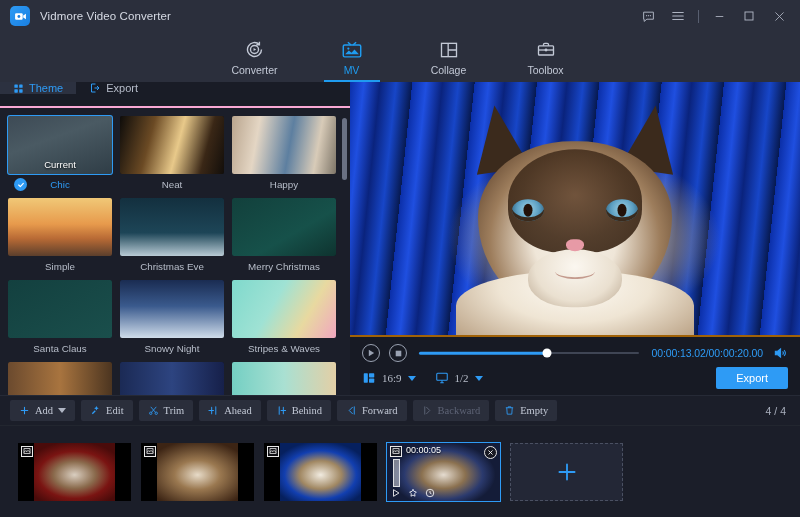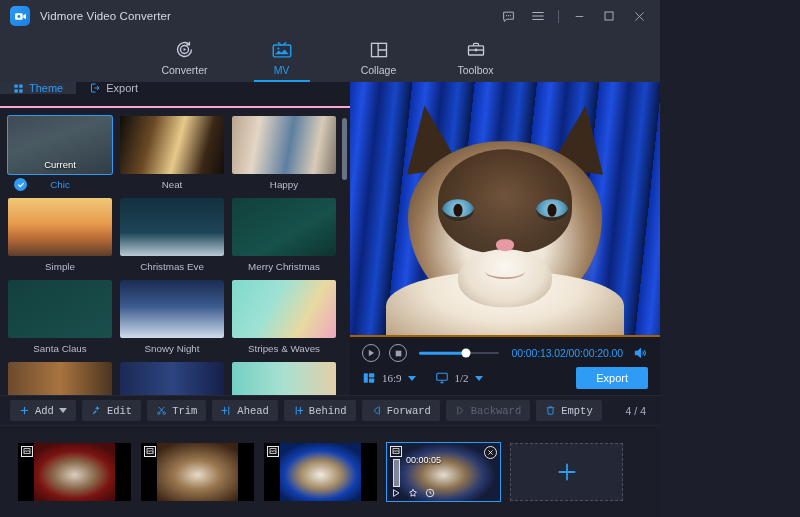--- a/index.html
+++ b/index.html
@@ -4,21 +4,21 @@
 <style>
   * { box-sizing: border-box; margin: 0; padding: 0; }
   html, body {
     width: 800px; height: 517px;
     background: #1c1f2b;
     font-family: "Liberation Sans", sans-serif;
     overflow: hidden;
     color: #c8cdd8;
   }
   .app {
-    width: 660px; height: 517px;
+    width: 800px; height: 517px;
     position: relative;
     display: flex; flex-direction: column;
     background: #1b1e29;
   }
 
   
   .titlebar {
     height: 32px;
     background: #2b2f3c;
     display: flex; align-items: center;
@@ -338,21 +338,21 @@
   .tbtn {
     display: flex; align-items: center; gap: 5px;
     background: #2a2e3b;
     border: none;
     border-radius: 2px;
     height: 21px;
     padding: 0 9px;
     font-size: 10.5px;
     color: #c3c9d6;
     cursor: pointer;
-    font-family: Liberation Mono, monospace;
+    font-family: Liberation Serif, serif;
     white-space: nowrap;
   }
   .tbtn.disabled { color: #5d6375; cursor: default; }
   .tbtn svg { display:block; }
   .counter { margin-left: auto; font-size: 10.5px; color: #a9afbd; padding-right: 4px; }
 
   
   .timeline {
     flex: 0 0 92px;
     background: #1b1e29;
@@ -378,21 +378,21 @@
   .clip-side { position:absolute; left:0; top:0; bottom:0; width:16px; background:#000; }
   .clip-side.r { left:auto; right:0; }
   .clip-badge {
     position: absolute; left: 3px; top: 3px;
     width: 12px; height: 11px;
     border: 1px solid #e8e8e8;
     background: rgba(20,20,25,.75);
     display:flex;align-items:center;justify-content:center;
   }
   .clip-time {
-    position:absolute; left: 19px; top: 12px;
+    position:absolute; left: 19px; top: 2px;
     font-size: 9px; color: #fff;
     text-shadow: 0 1px 2px #000;
   }
   .clip-close {
     position:absolute; right: 3px; top: 3px;
     width: 13px; height: 13px; border-radius: 50%;
     background: rgba(25,25,30,.8);
     border: 1px solid #e5e5e5;
     display:flex;align-items:center;justify-content:center;
     cursor:pointer;

